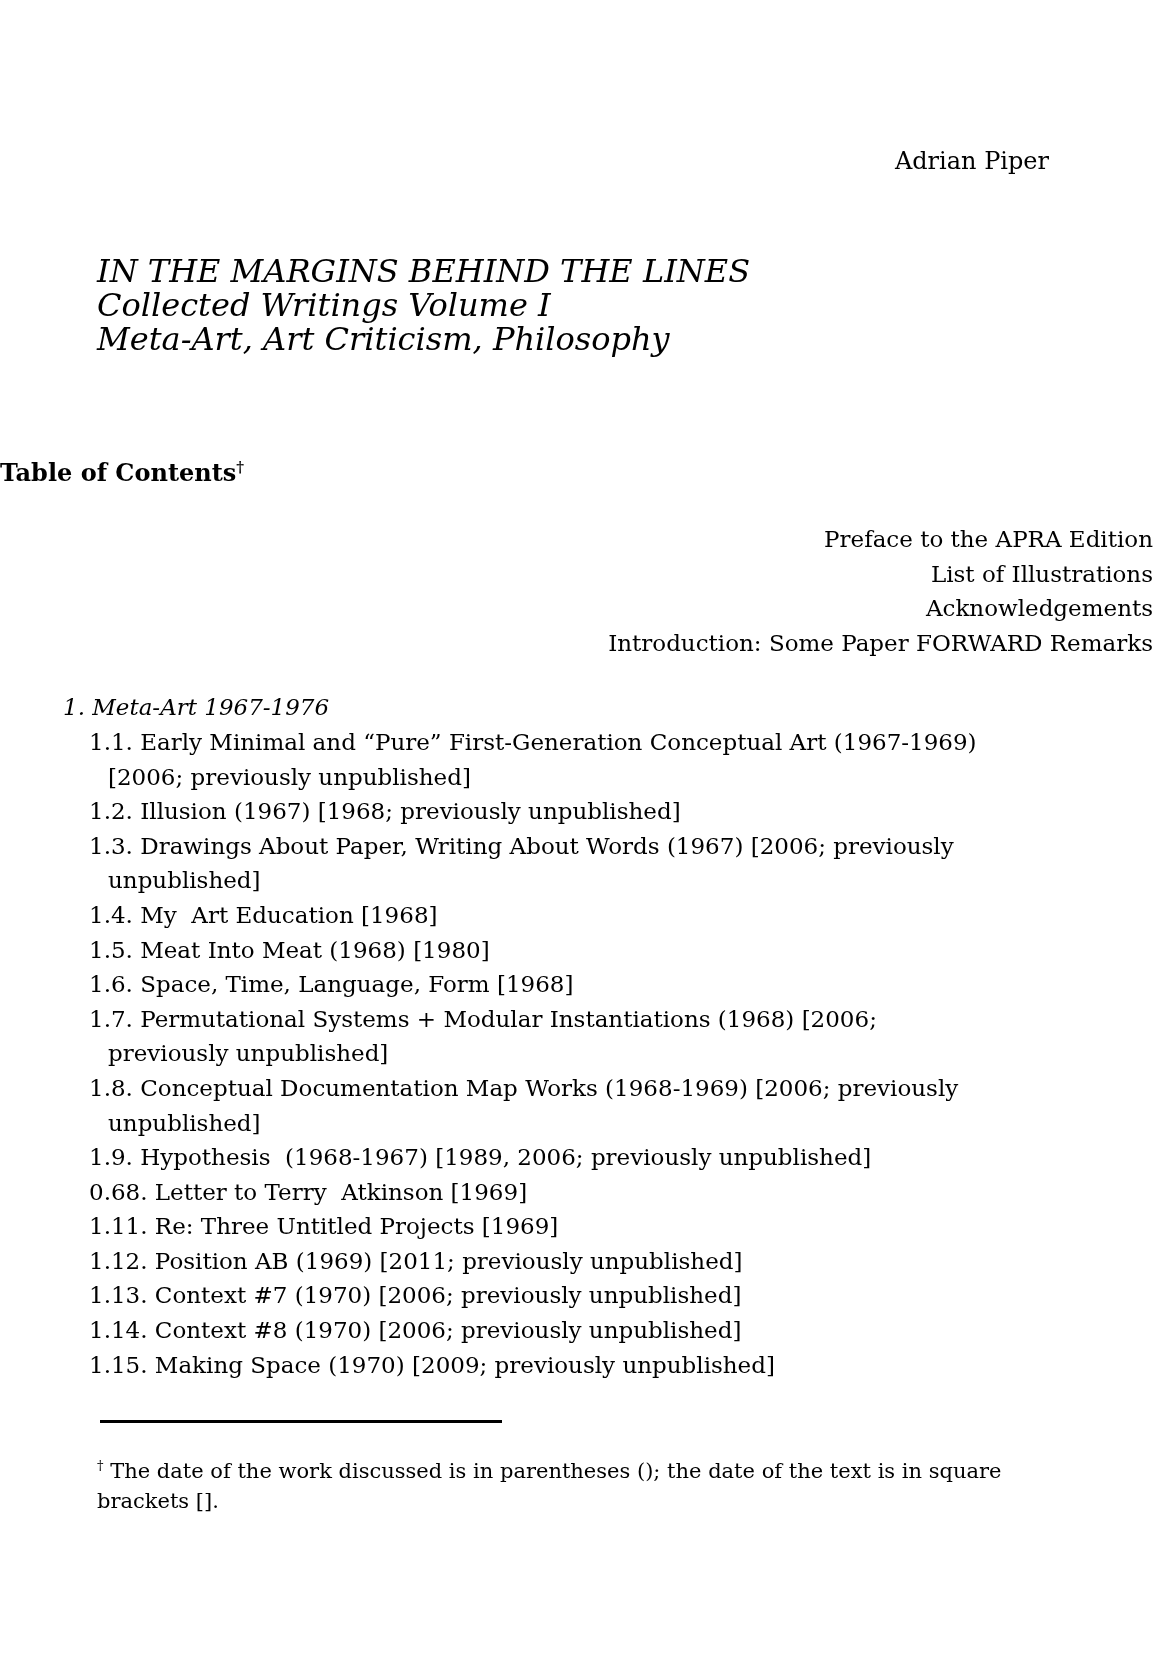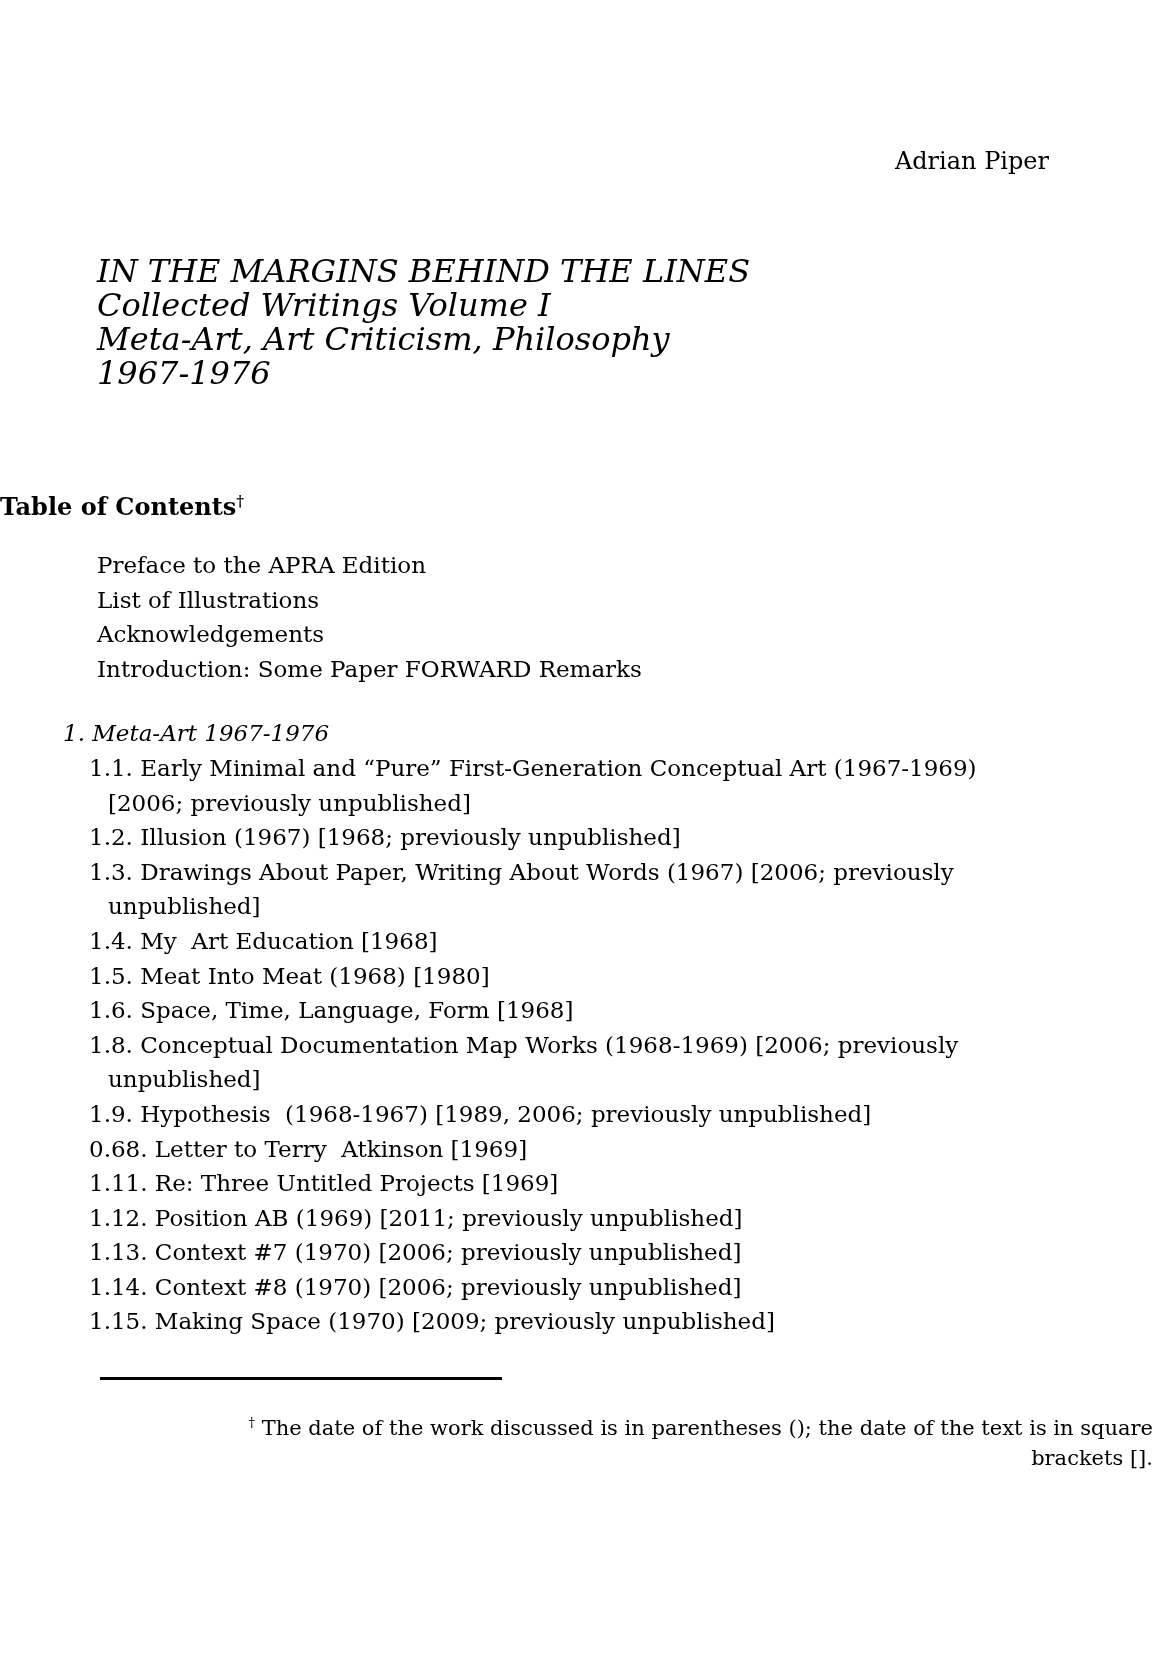--- a/index.html
+++ b/index.html
@@ -36,23 +36,24 @@
     font-weight: bold;
     font-size: 24px;
     line-height: 34px;
   }
   .toc-heading sup, .footnote sup {
     font-size: 0.62em;
     vertical-align: super;
     line-height: 0;
   }
   .front-matter {
-    margin-top: 24px;
+    margin-top: 32px;
     margin-left: 97px;
     line-height: 34.6px;
+    text-align: right;
   }
   .toc-section {
     margin-top: 30px;
     margin-left: 63px;
     width: 1000px;
     line-height: 34.6px;
   }
   .section-heading {
     font-style: italic;
   }
@@ -69,38 +70,36 @@
     margin-left: 100px;
     width: 402px;
     height: 3px;
     background: #000000;
   }
   .footnote {
     margin-top: 33px;
     margin-left: 97px;
     font-size: 21px;
     line-height: 30px;
-    text-align: right;
   }
   .footnote .fn-text {
     white-space: pre-wrap;
   }
 </style>
 </head>
 <body>
 
 <div class="page">
 
   <div class="author">Adrian Piper</div>
 
   <div class="title-block">
       <div class="title-line">IN THE MARGINS BEHIND THE LINES</div>
       <div class="title-line">Collected Writings Volume I</div>
       <div class="title-line">Meta-Art, Art Criticism, Philosophy</div>
-      <div class="title-line">1967-1976</div>
     </div>
 
   <div class="toc-heading">
     <span>Table of Contents</span><sup>†</sup>
   </div>
 
   <div class="front-matter">
       <div class="fm-item">Preface to the APRA Edition</div>
       <div class="fm-item">List of Illustrations</div>
       <div class="fm-item">Acknowledgements</div>
@@ -111,20 +110,22 @@
     <div class="section-heading">1. Meta-Art 1967-1976</div>
     <div>
         <div class="toc-item">1.1. Early Minimal and “Pure” First-Generation Conceptual Art (1967-1969)
 [2006; previously unpublished]</div>
         <div class="toc-item">1.2. Illusion (1967) [1968; previously unpublished]</div>
         <div class="toc-item">1.3. Drawings About Paper, Writing About Words (1967) [2006; previously
 unpublished]</div>
         <div class="toc-item">1.4. My  Art Education [1968]</div>
         <div class="toc-item">1.5. Meat Into Meat (1968) [1980]</div>
         <div class="toc-item">1.6. Space, Time, Language, Form [1968]</div>
+        <div class="toc-item">1.7. Permutational Systems + Modular Instantiations (1968) [2006;
+previously unpublished]</div>
         <div class="toc-item">1.8. Conceptual Documentation Map Works (1968-1969) [2006; previously
 unpublished]</div>
         <div class="toc-item">1.9. Hypothesis  (1968-1967) [1989, 2006; previously unpublished]</div>
         <div class="toc-item">0.68. Letter to Terry  Atkinson [1969]</div>
         <div class="toc-item">1.11. Re: Three Untitled Projects [1969]</div>
         <div class="toc-item">1.12. Position AB (1969) [2011; previously unpublished]</div>
         <div class="toc-item">1.13. Context #7 (1970) [2006; previously unpublished]</div>
         <div class="toc-item">1.14. Context #8 (1970) [2006; previously unpublished]</div>
         <div class="toc-item">1.15. Making Space (1970) [2009; previously unpublished]</div>
       </div>

